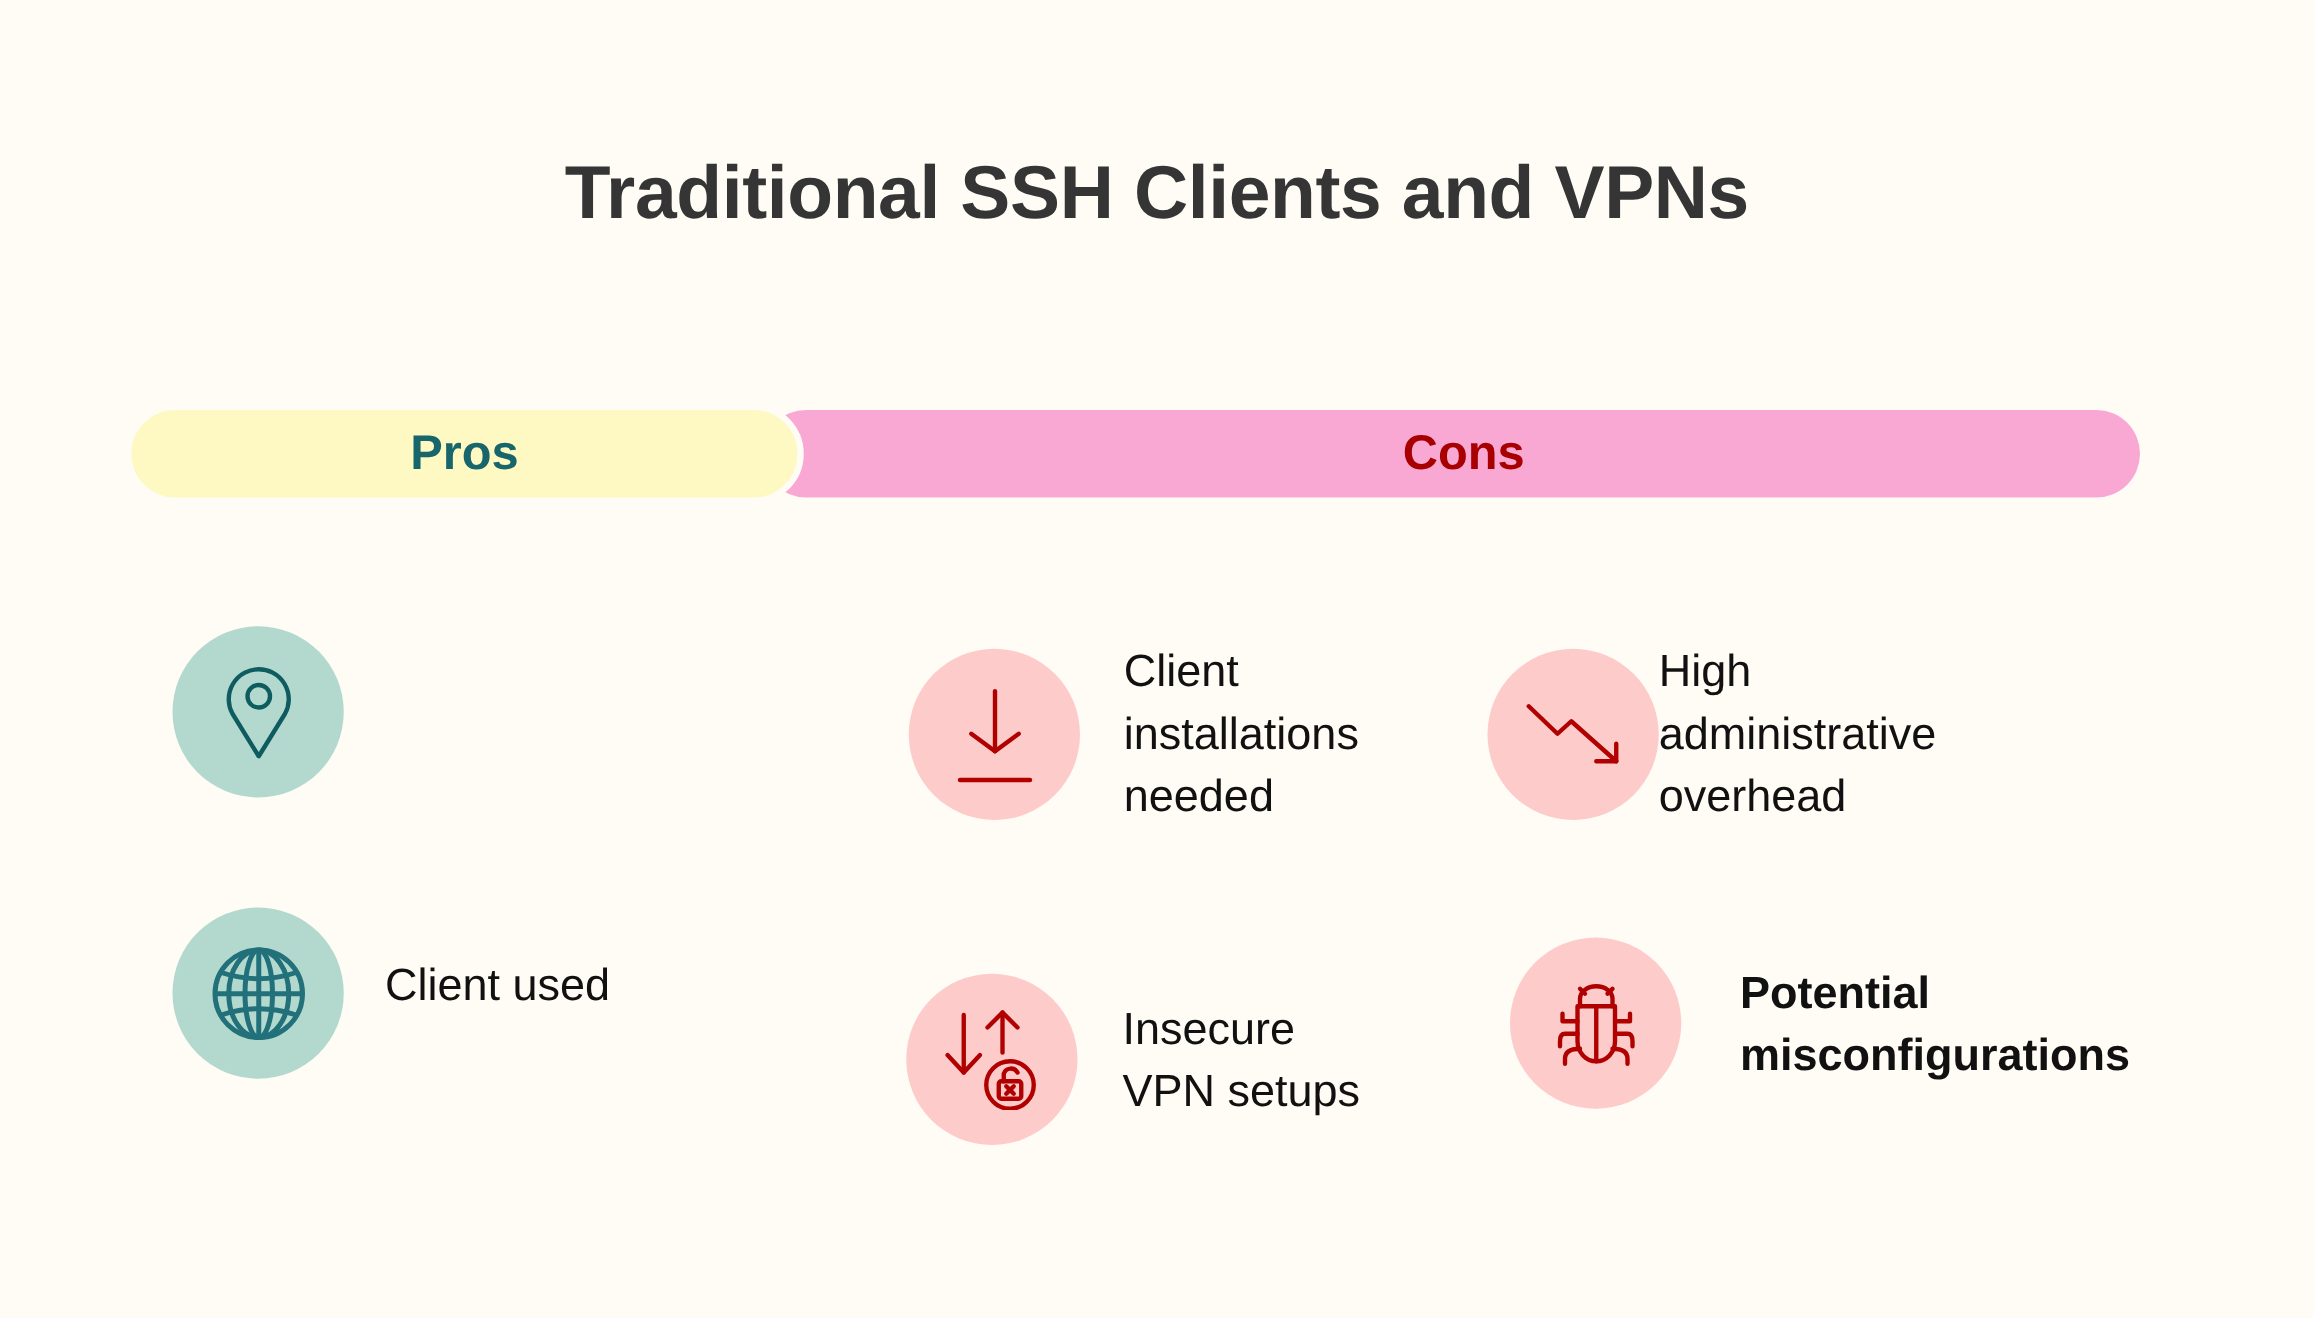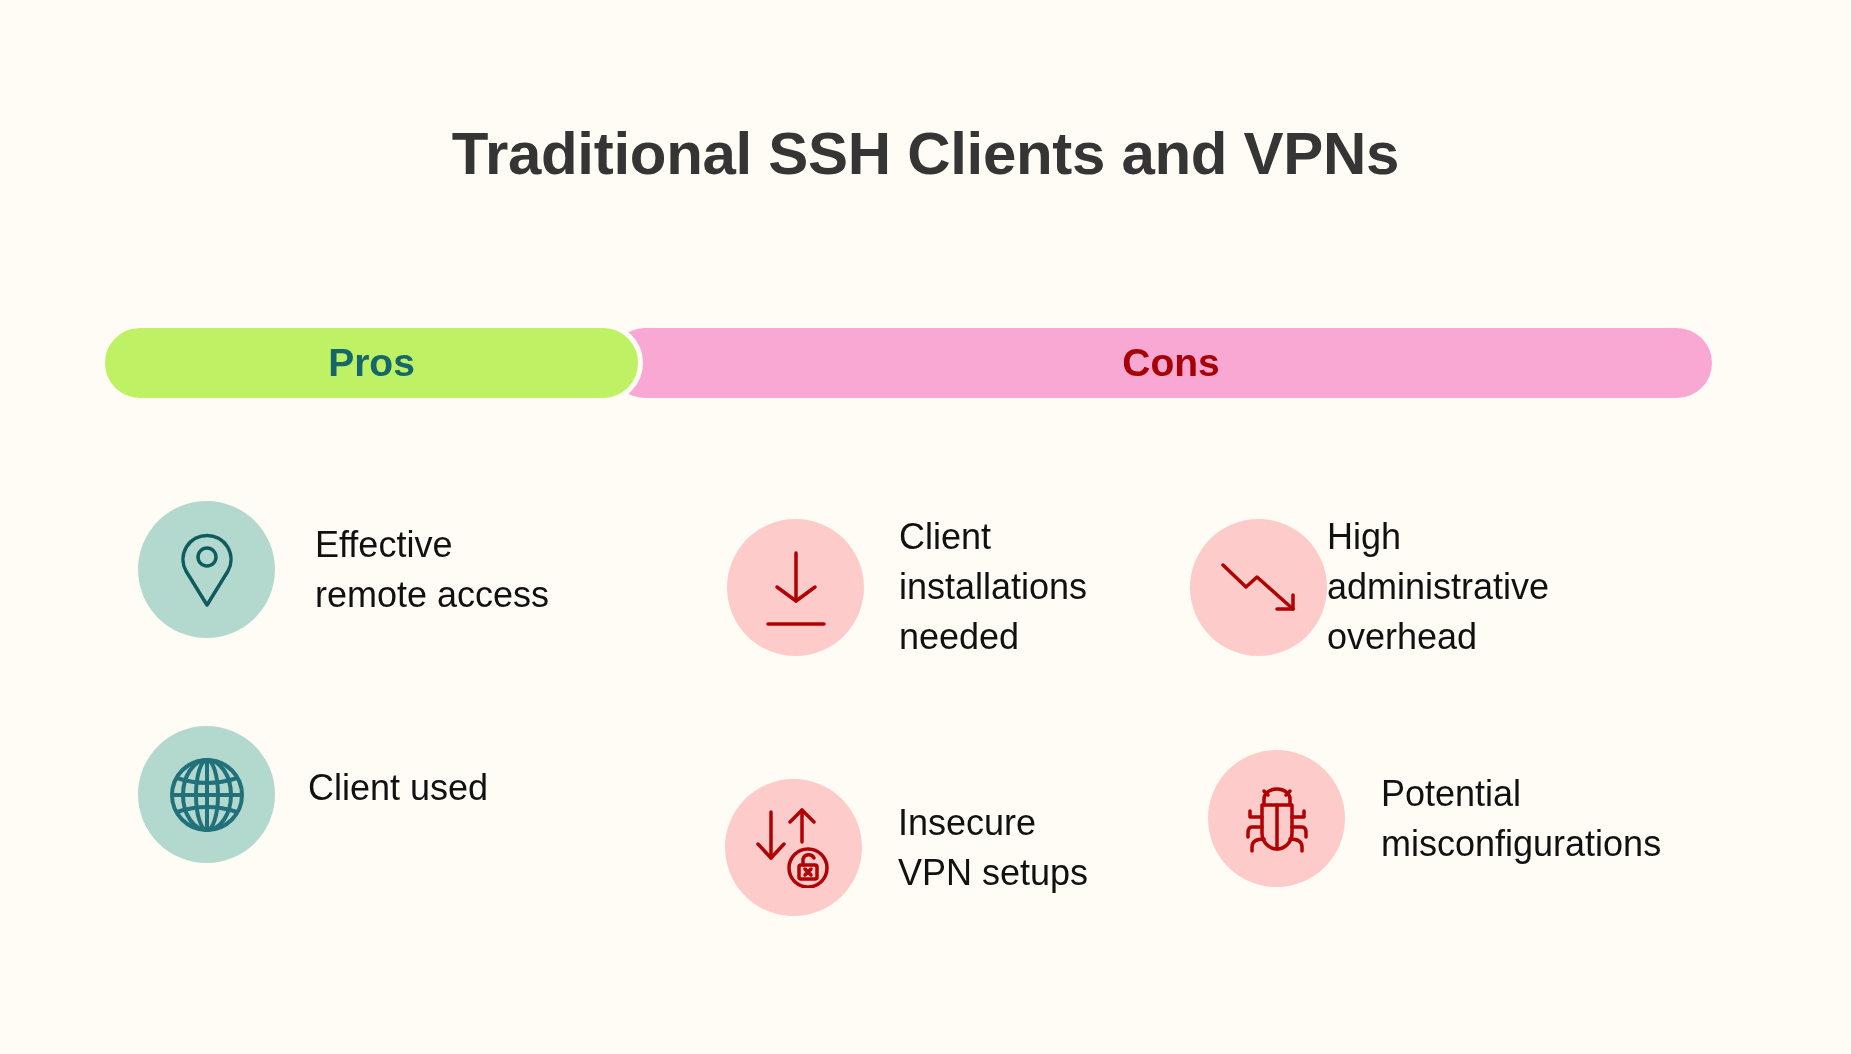--- a/index.html
+++ b/index.html
@@ -45,21 +45,21 @@
       background: #f9a8d4;
       color: #a80000;
       padding-left: 20px;
     }
     .pill-pros {
       left: 100px;
       width: 543px;
       height: 80px;
       top: 323px;
       border-radius: 40px;
-      background: #bef264;
+      background: #fef9c3;
       color: #17666b;
       border: 5px solid #fefcf4;
     }
     .item {
       position: absolute;
       display: flex;
       align-items: center;
     }
     .circle {
       width: 137px;
@@ -92,22 +92,20 @@
   <span>Pros</span>
 </div>
 
 <div class="item" style="left:138px; top:501px;">
   <div class="circle pro">
     <svg width="58" height="78" viewBox="0 0 58 78">
       <path d="M29 74 L8 40 A24 24 0 1 1 50 40 Z" fill="none" stroke="#0f5c60" stroke-width="3.5" stroke-linejoin="round"></path>
       <circle cx="29" cy="26" r="9" fill="none" stroke="#0f5c60" stroke-width="3.5"></circle>
     </svg>
   </div>
-  <div class="item-text" style="margin-left:40px;">Effective
-remote access</div>
 </div>
 
 <div class="item" style="left:138px; top:726px;">
   <div class="circle pro">
     <svg width="78" height="78" viewBox="0 0 78 78">
       <g fill="none" stroke="#22707a" stroke-width="4">
         <circle cx="39" cy="39" r="35"></circle>
         <ellipse cx="39" cy="39" rx="24" ry="35"></ellipse>
         <ellipse cx="39" cy="39" rx="11" ry="35"></ellipse>
         <line x1="39" y1="4" x2="39" y2="74"></line>
@@ -180,15 +178,15 @@
         <line x1="35" y1="22" x2="35" y2="66"></line>
         <path d="M20 34 H8 V28"></path>
         <path d="M50 34 H62 V28"></path>
         <path d="M20 44 H10 Q6 44 6 50 V54"></path>
         <path d="M50 44 H60 Q64 44 64 50 V54"></path>
         <path d="M22 56 Q10 56 10 64 V68"></path>
         <path d="M48 56 Q60 56 60 64 V68"></path>
       </g>
     </svg>
   </div>
-  <div class="item-text" style="margin-left:36px;">Potential
+  <div class="item-text" style="margin-left:47px;font-weight:bold;">Potential
 misconfigurations</div>
 </div>
 
 </body></html>

